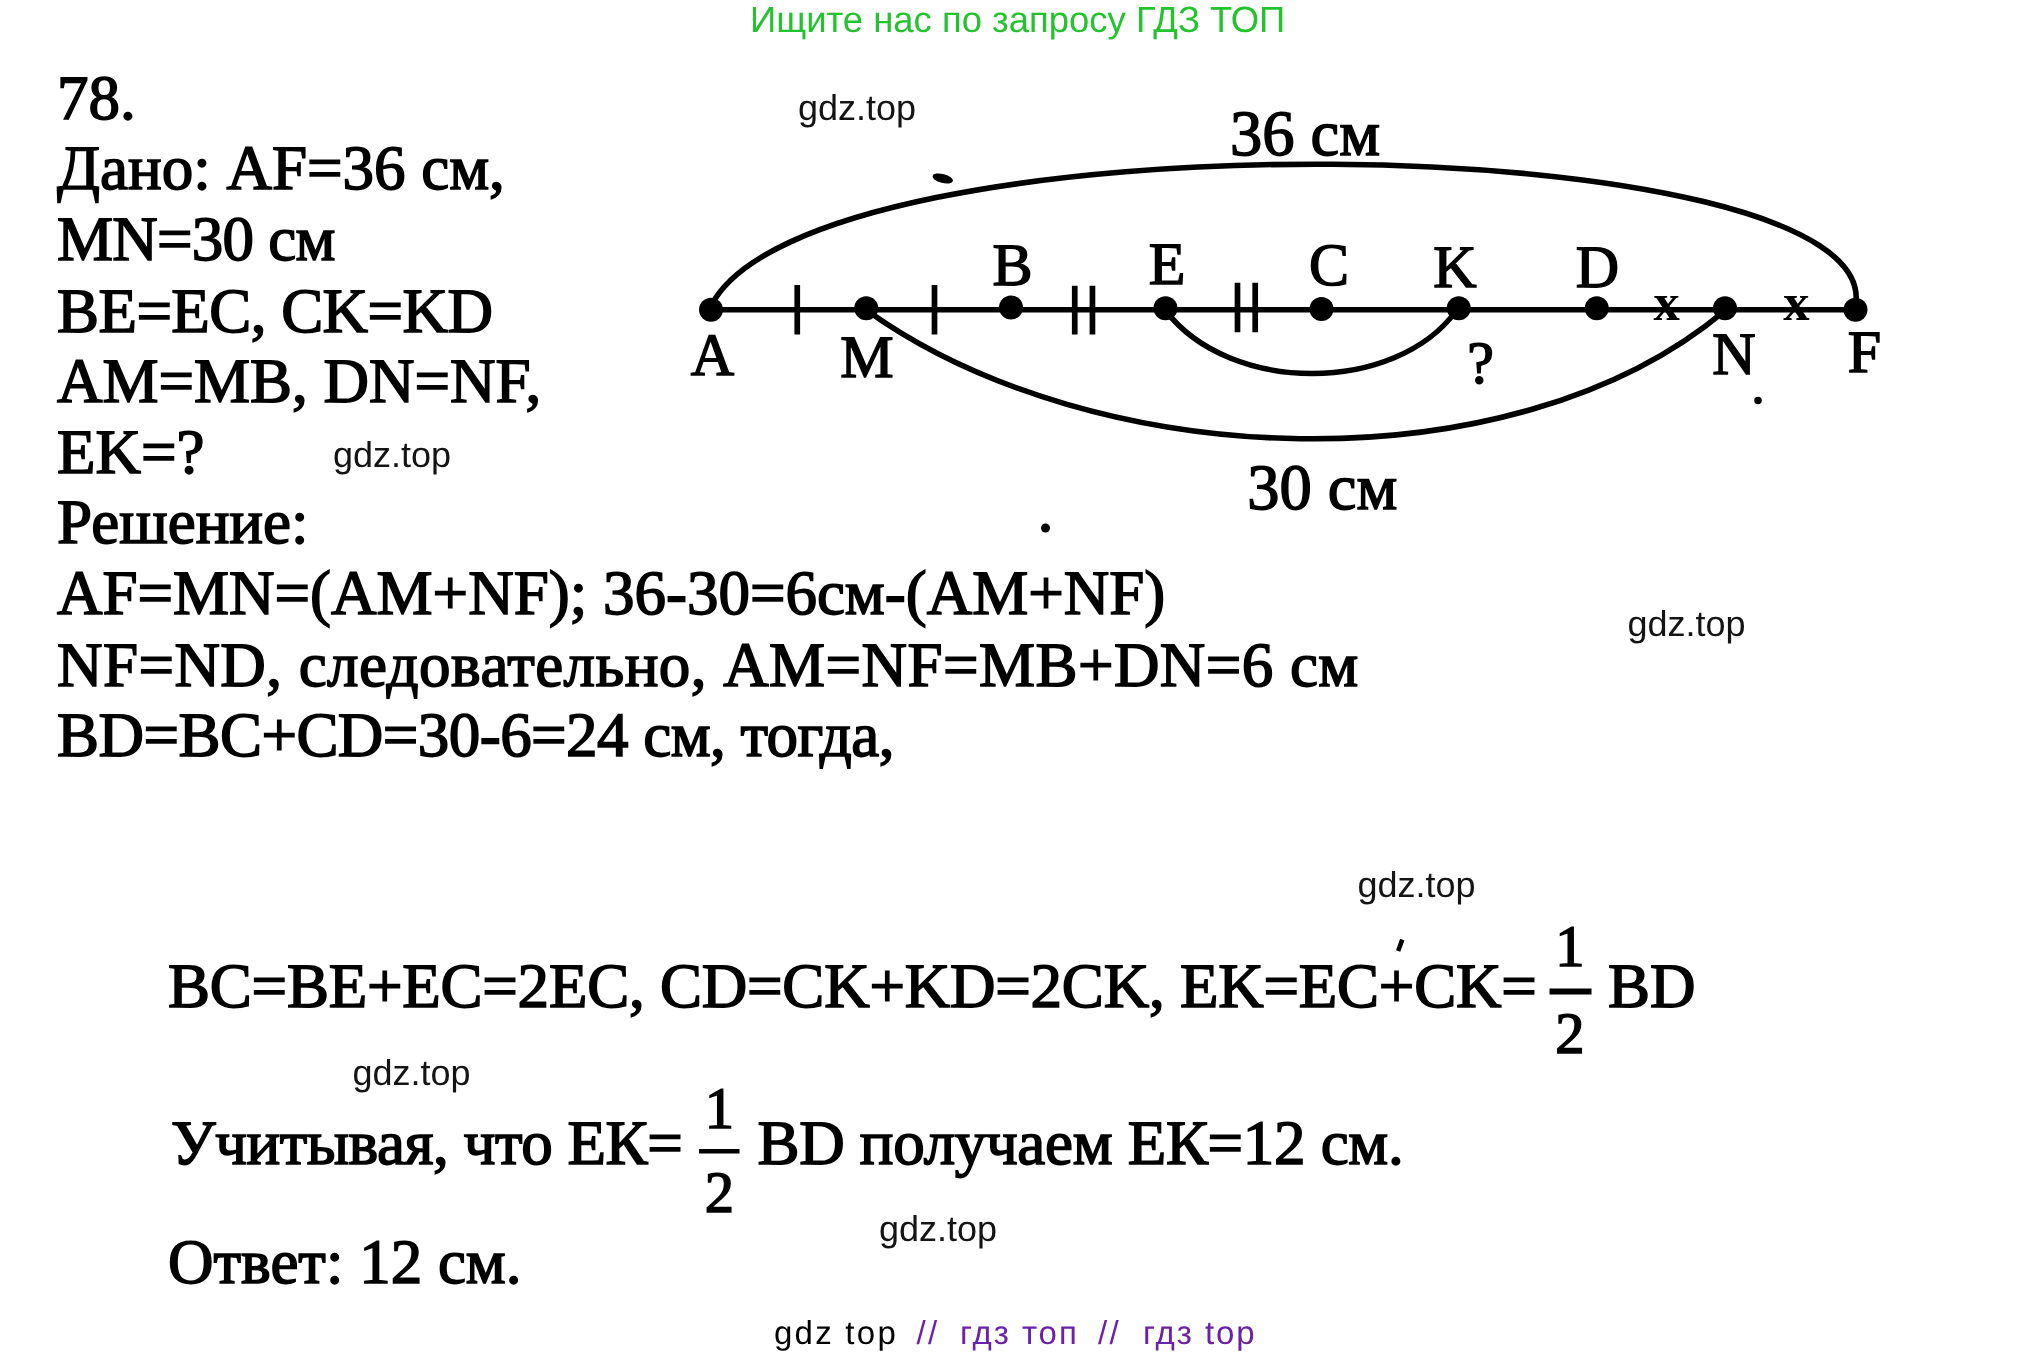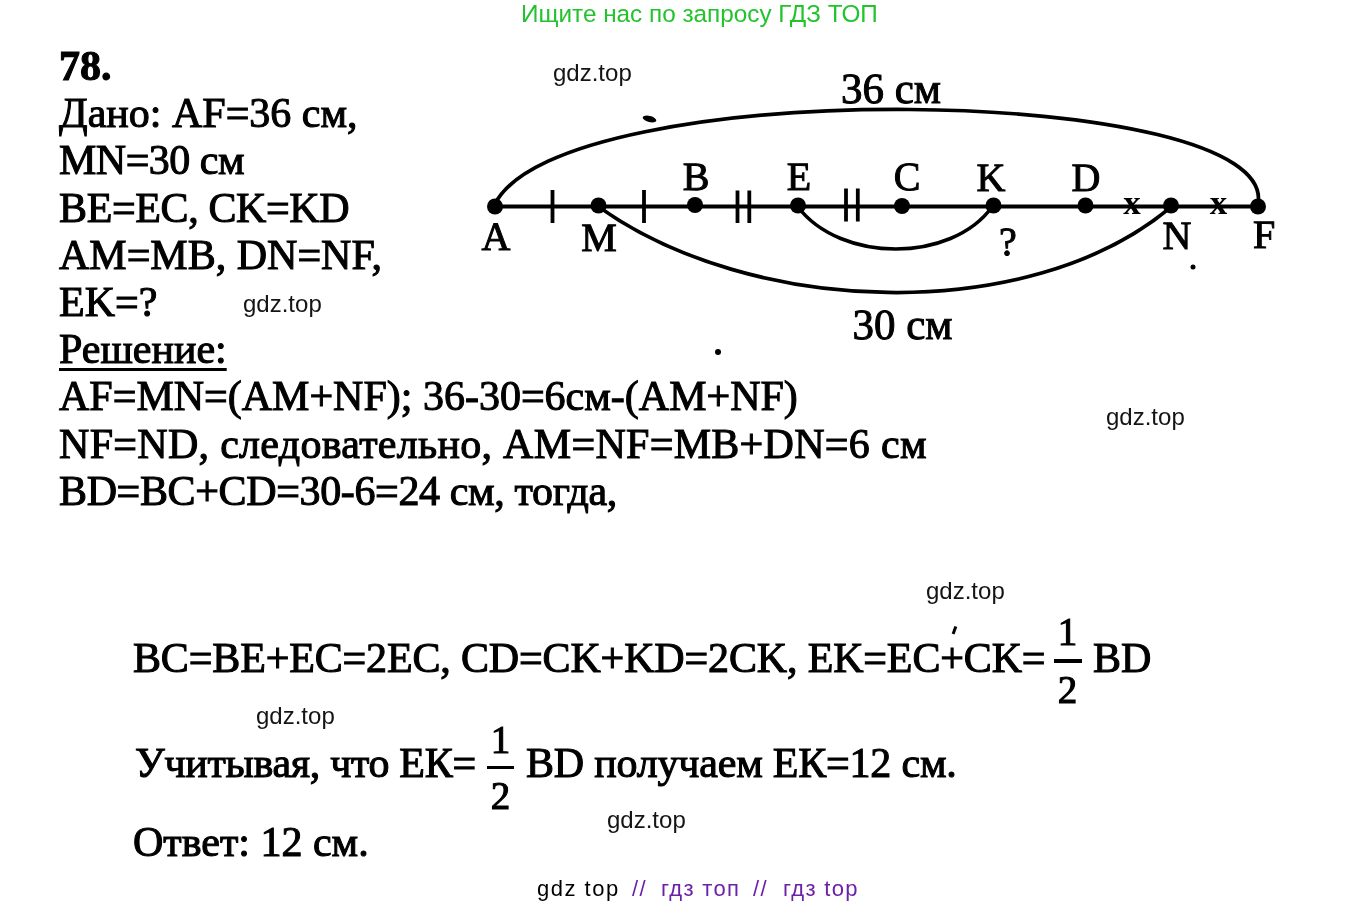--- a/index.html
+++ b/index.html
@@ -1,35 +1,35 @@
 <!DOCTYPE html>
 <html><head>
 <meta charset="utf-8">
 <style>
   html,body{margin:0;padding:0;background:#fff;}
-  #page{position:relative;width:1324px;height:907px;background:#fff;overflow:hidden;margin-left:21px;}
+  #page{position:relative;width:1324px;height:907px;background:#fff;overflow:hidden;}
   .t{position:absolute;white-space:nowrap;color:#000;font-family:"Liberation Serif",serif;font-size:42px;line-height:47.2px;-webkit-text-stroke:1.05px #000;}
   .wm{position:absolute;white-space:nowrap;font-family:"Liberation Sans",sans-serif;font-size:24px;line-height:1;color:#141414;}
   .frac{position:absolute;text-align:center;font-family:"Liberation Serif",serif;font-size:39px;color:#000;-webkit-text-stroke:1.05px #000;line-height:1;}
   svg{position:absolute;left:0;top:0;}
 </style>
 </head>
 <body>
 <div id="page">
 
   <div class="t" style="left:500px;top:1.8px;font-family:'Liberation Sans',sans-serif;font-size:24.3px;line-height:1;color:#23c32e;-webkit-text-stroke:0;">Ищите нас по запросу ГДЗ ТОП</div>
 
   <div class="t" style="left:38px;top:43px;">
-    <div style="font-weight:bold;">78.</div>
+    <div style="font-weight:normal;">78.</div>
     <div>Дано: AF=36 см,</div>
     <div style="letter-spacing:-0.5px;">MN=30 см</div>
     <div style="letter-spacing:-0.37px;">BE=EC, CK=KD</div>
     <div>AM=MB, DN=NF,</div>
     <div>EK=?</div>
-    <div><span style="text-decoration:underline;text-decoration-thickness:3px;text-underline-offset:5px;">Решение:</span></div>
+    <div><span style="text-decoration-thickness:3px;text-underline-offset:5px;">Решение:</span></div>
     <div>AF=MN=(AM+NF); 36-30=6см-(AM+NF)</div>
     <div style="letter-spacing:0.3px;">NF=ND, следовательно, AM=NF=MB+DN=6 см</div>
     <div style="letter-spacing:-0.36px;">BD=BC+CD=30-6=24 см, тогда,</div>
   </div>
 
   <div class="t" style="left:112px;top:634.9px;letter-spacing:-0.15px;">BC=BE+EC=2EC, CD=CK+KD=2CK, EK=EC+CK=</div>
   <div class="frac" style="left:1036px;top:611.6px;width:21px;">1</div>
   <div style="position:absolute;left:1032.5px;top:659.4px;width:28px;height:3.6px;background:#000;"></div>
   <div class="frac" style="left:1036px;top:669.8px;width:21px;">2</div>
   <div class="t" style="left:1072px;top:634.9px;">BD</div>

